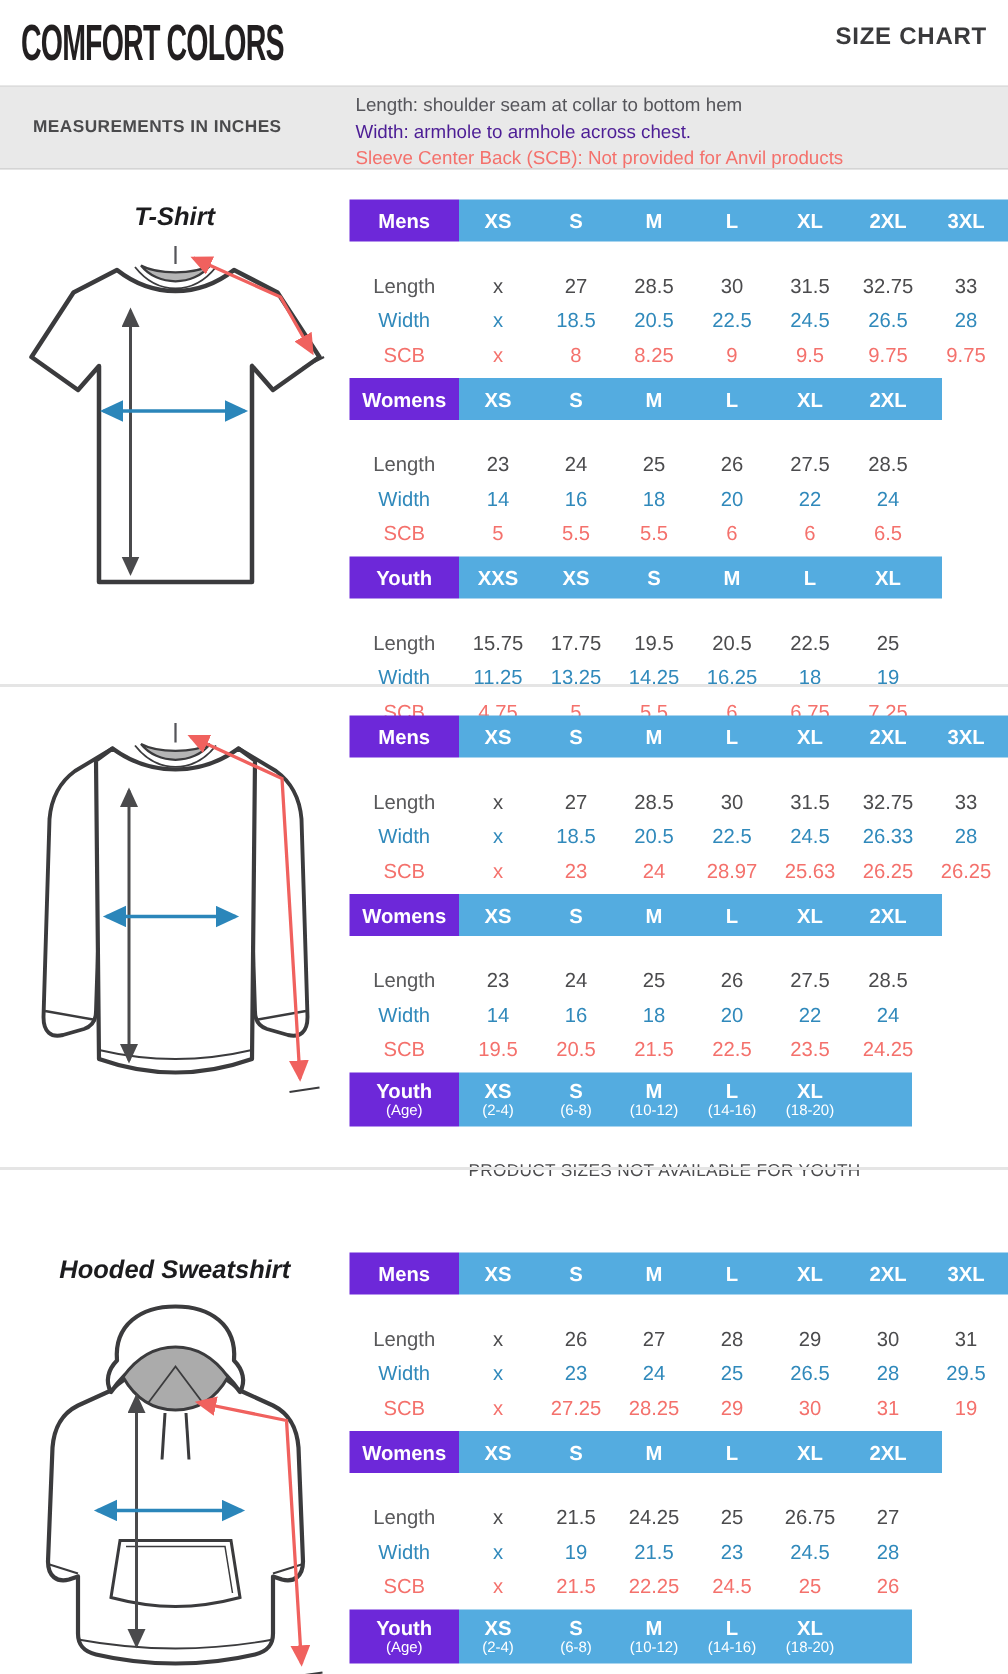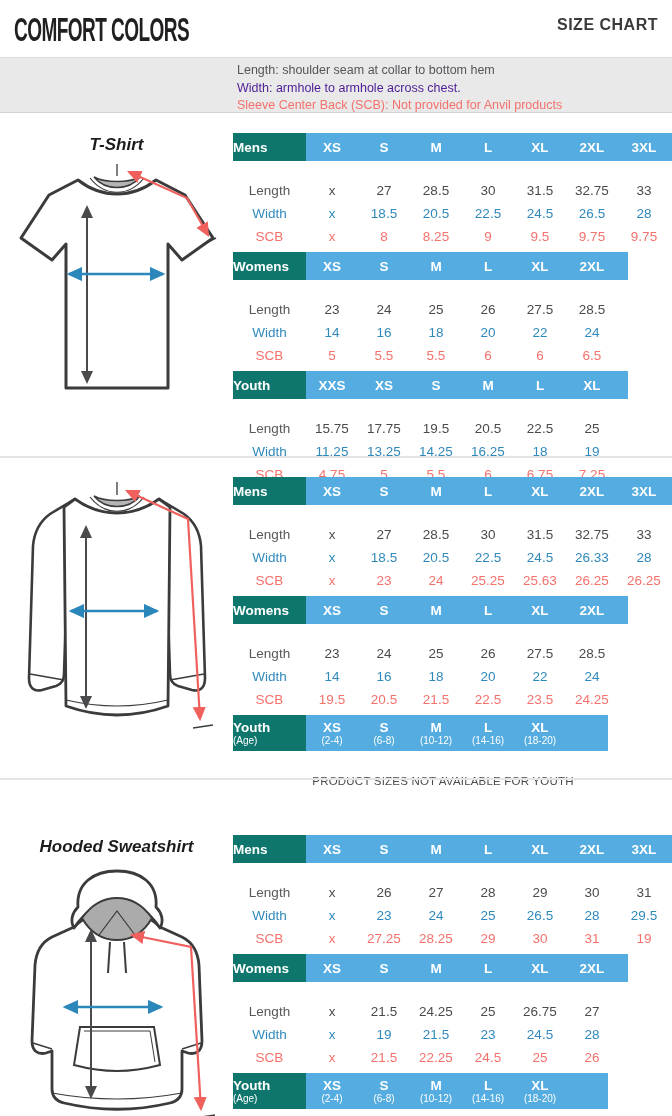--- a/index.html
+++ b/index.html
@@ -36,22 +36,22 @@
   
   .product-section{position:absolute;left:0;width:543px;text-decoration:underline;}
   .left-col{position:absolute;left:0;top:0;width:233px;text-align:center;}
   .product-title{font-size:17px;font-weight:700;font-style:italic;color:#1c1c1e;margin:4px 0 8px;}
   .tables-col{position:absolute;left:233px;top:2px;width:439px;}
   
   .size-table{margin-bottom:4px;}
   .thead{display:grid;height:28px;}
   .thead.two-line{height:36px;}
   .group-cell{
-    background:#0f766e;color:#fff;display:flex;flex-direction:column;
-    justify-content:center;font-weight:700;font-size:13.5px;
+    background:#6d28d9;color:#fff;display:flex;flex-direction:column;
+    align-items:center;justify-content:center;font-weight:700;font-size:13.5px;
   }
   .size-cell{
     background:#54ace0;color:#fff;display:flex;flex-direction:column;
     align-items:center;justify-content:center;font-weight:700;font-size:13.5px;
   }
   .g-main{line-height:15px;}
   .g-sub{font-size:10px;font-weight:400;line-height:11px;}
   .trow{display:grid;height:23px;align-items:center;font-size:13.5px;}
   .size-table .trow:nth-child(2){margin-top:18px;}
   .row-label,.val{text-align:center;}
@@ -65,20 +65,21 @@
   }
   .illu{display:block;margin:6px auto 0;}
 </style>
 </head>
 <body>
 
 <div class="logo">COMFORT COLORS</div>
 <div class="size-chart-title">SIZE CHART</div>
 
 <div class="info-bar">
+  <div class="info-label">MEASUREMENTS IN INCHES</div>
   <div class="info-lines">
     <div class="line-length">Length:  shoulder seam at collar to bottom hem</div>
     <div class="line-width">Width: armhole to armhole across chest.</div>
     <div class="line-scb">Sleeve Center Back (SCB): Not provided for Anvil products</div>
   </div>
 </div>
 
 <section class="product-section" style="top:131px;height:323px;">
   <div class="left-col">
     <h2 class="product-title">T-Shirt</h2>
@@ -367,21 +368,21 @@
           <div class="val">22.5</div>
           <div class="val">24.5</div>
           <div class="val">26.33</div>
           <div class="val">28</div>
         </div>
         <div class="trow scb" style="grid-template-columns: 73px repeat(7, 52px) 2px;">
           <div class="row-label">SCB</div>
           <div class="val">x</div>
           <div class="val">23</div>
           <div class="val">24</div>
-          <div class="val">25.25</div>
+          <div class="val">28.97</div>
           <div class="val">25.63</div>
           <div class="val">26.25</div>
           <div class="val">26.25</div>
         </div>
       </div>
       <div class="size-table">
         <div class="thead" style="grid-template-columns: 73px repeat(6, 52px) 10px;">
           <div class="group-cell">
             <span class="g-main">Womens</span>
           </div>

